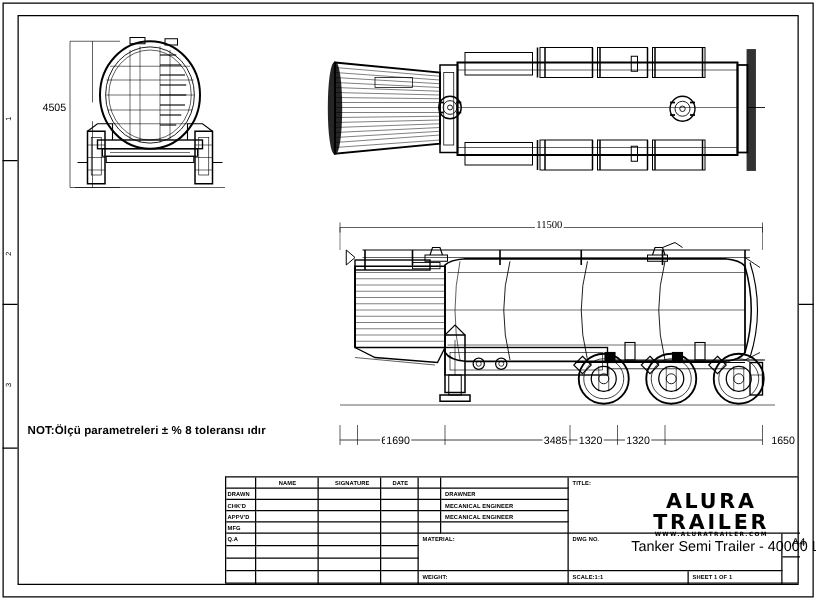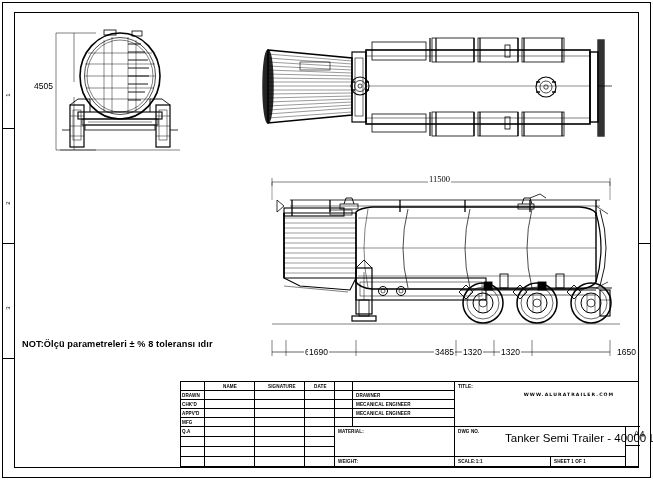--- a/index.html
+++ b/index.html
@@ -446,20 +446,21 @@
     <div class="tb-cell" style="left:154px;top:45px;width:120px;height:30px;"></div>
     <div class="tb-txt" style="left:157px;top:47px;">MATERIAL:</div>
 
     <div class="tb-cell" style="left:154px;top:75px;width:120px;height:11px;"></div>
     <div class="tb-txt" style="left:157px;top:77px;">WEIGHT:</div>
 
     <div class="tb-cell" style="left:274px;top:0;width:185px;height:45px;border-right:none;"></div>
     <div class="tb-txt" style="left:277px;top:2px;">TITLE:</div>
 
     <div class="logo">
+      <div class="logo-main">ALURA TRAILER</div>
       <div class="logo-sub">WWW.ALURATRAILER.COM</div>
     </div>
 
     <div class="tb-cell" style="left:274px;top:45px;width:171px;height:30px;"></div>
     <div class="tb-txt" style="left:277px;top:47px;">DWG NO.</div>
     <div class="dwg-title">Tanker Semi Trailer - 40000 Ltr</div>
 
     <div class="tb-cell" style="left:445px;top:45px;width:14px;height:19px;border-right:none;"></div>
     <div class="tb-cell" style="left:445px;top:64px;width:14px;height:22px;border-right:none;border-bottom:none;"></div>
     <div class="paper-size">A4</div>

